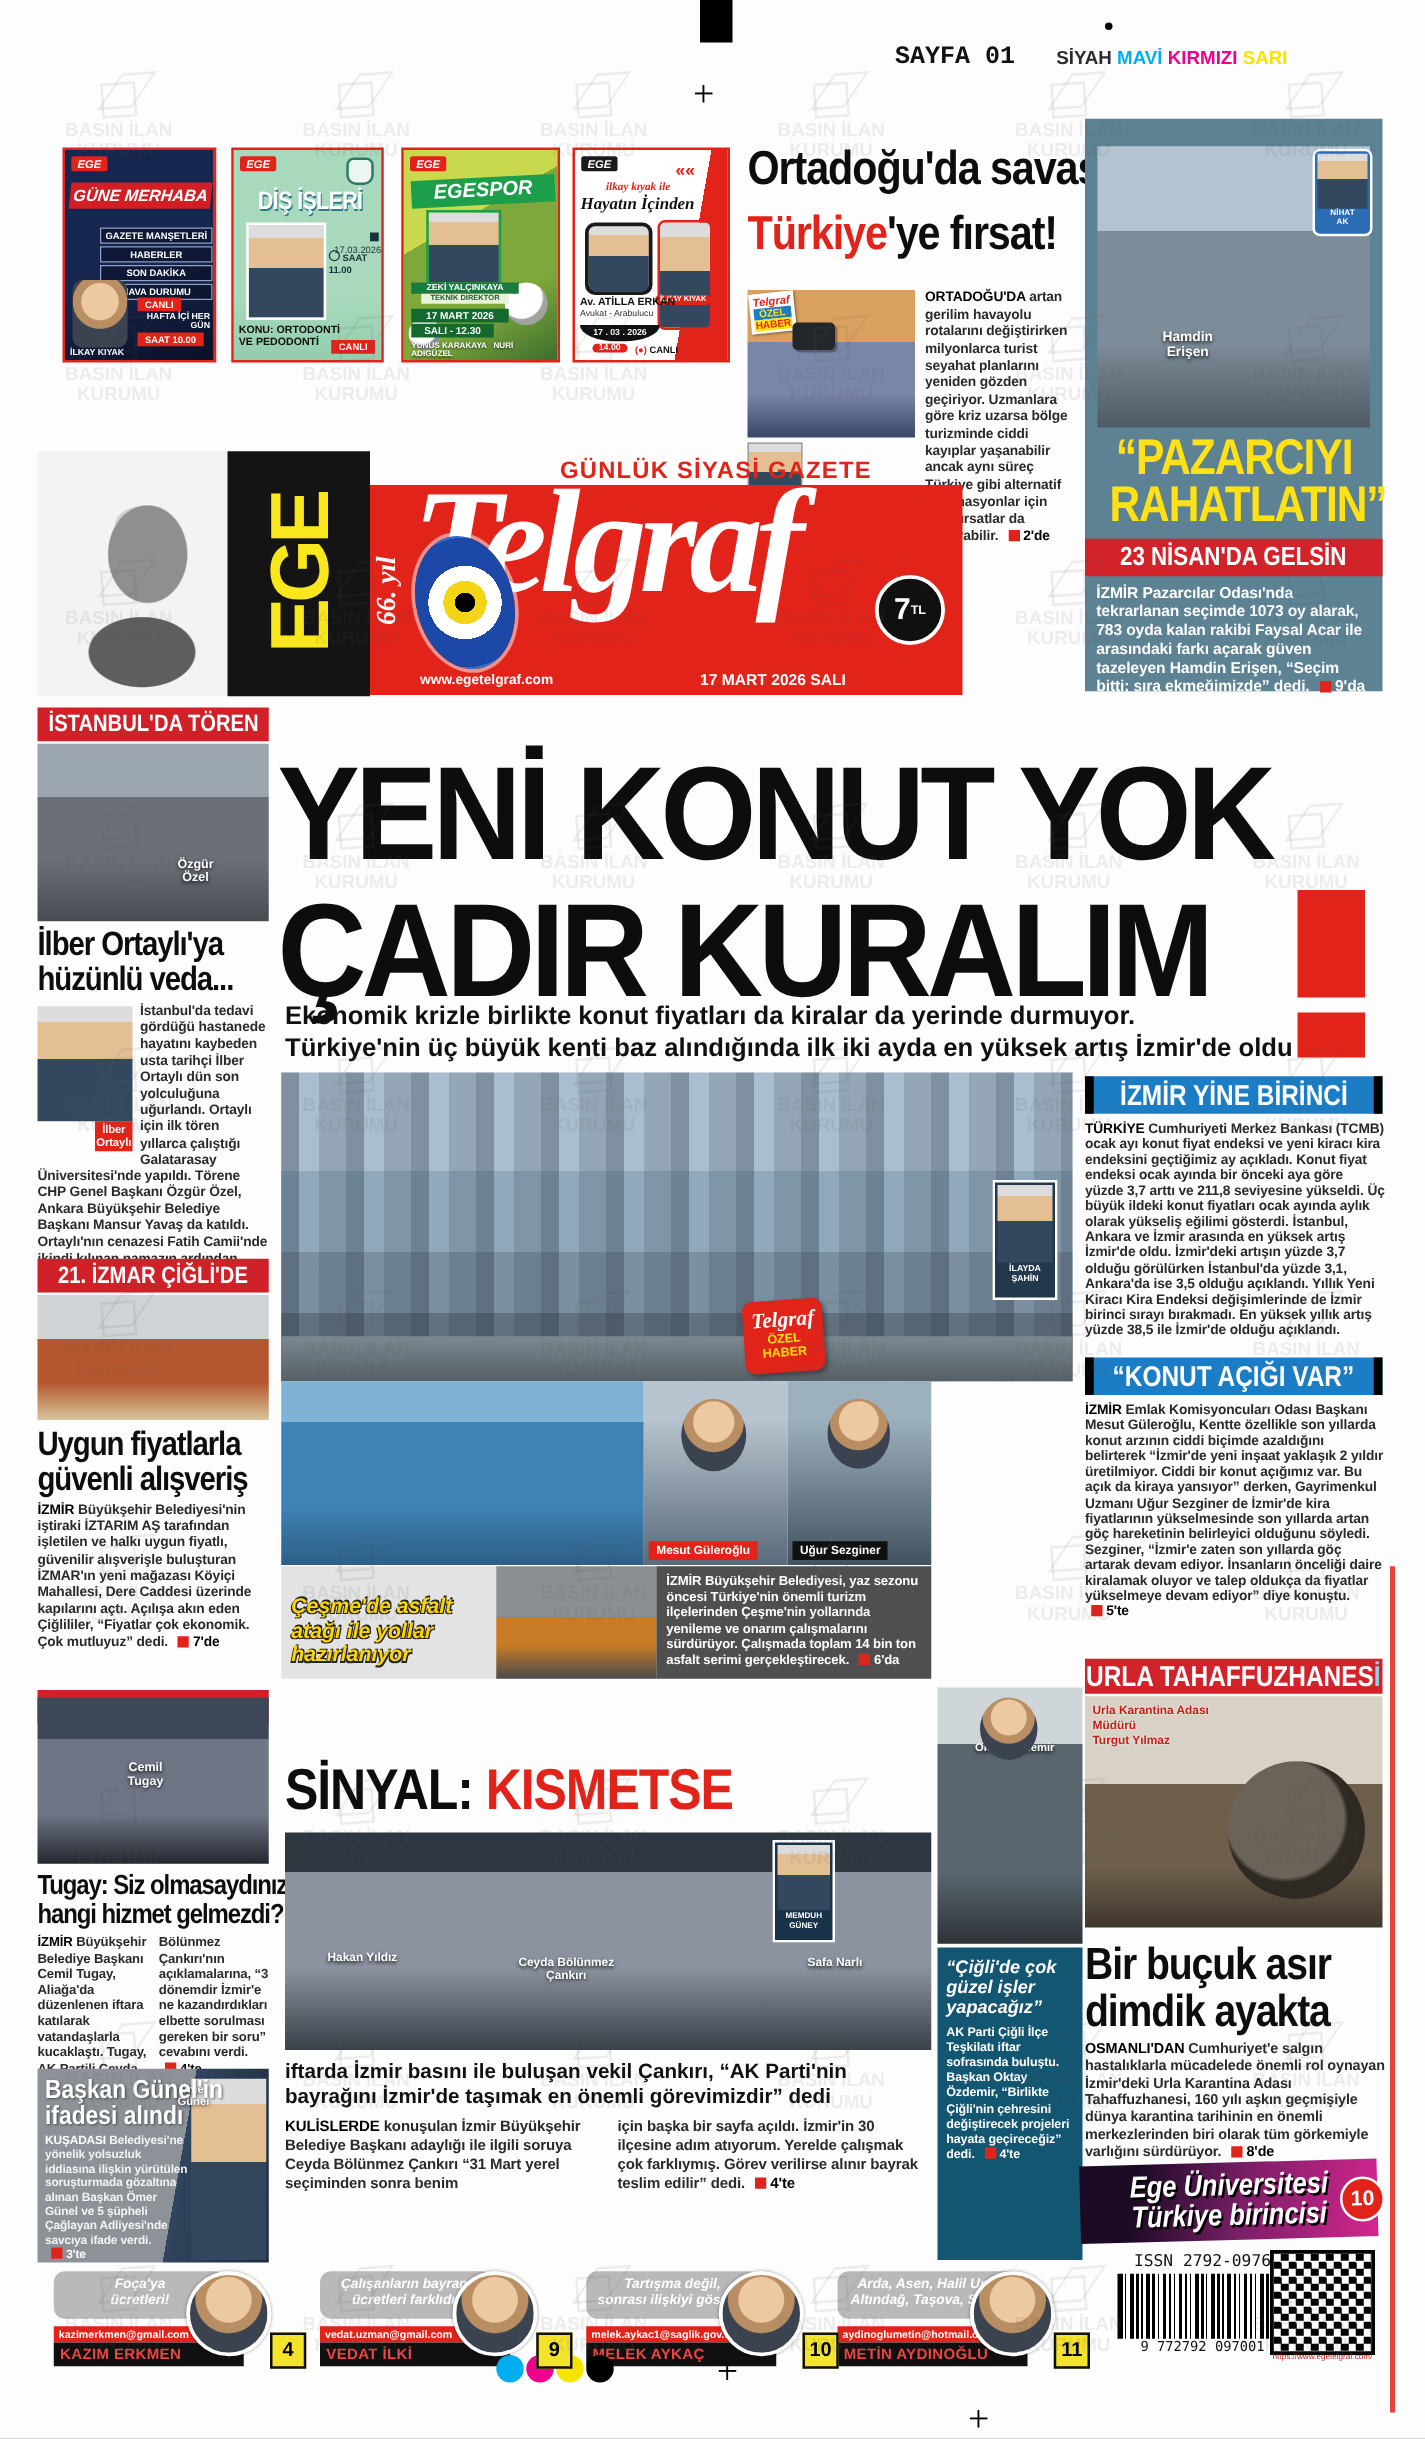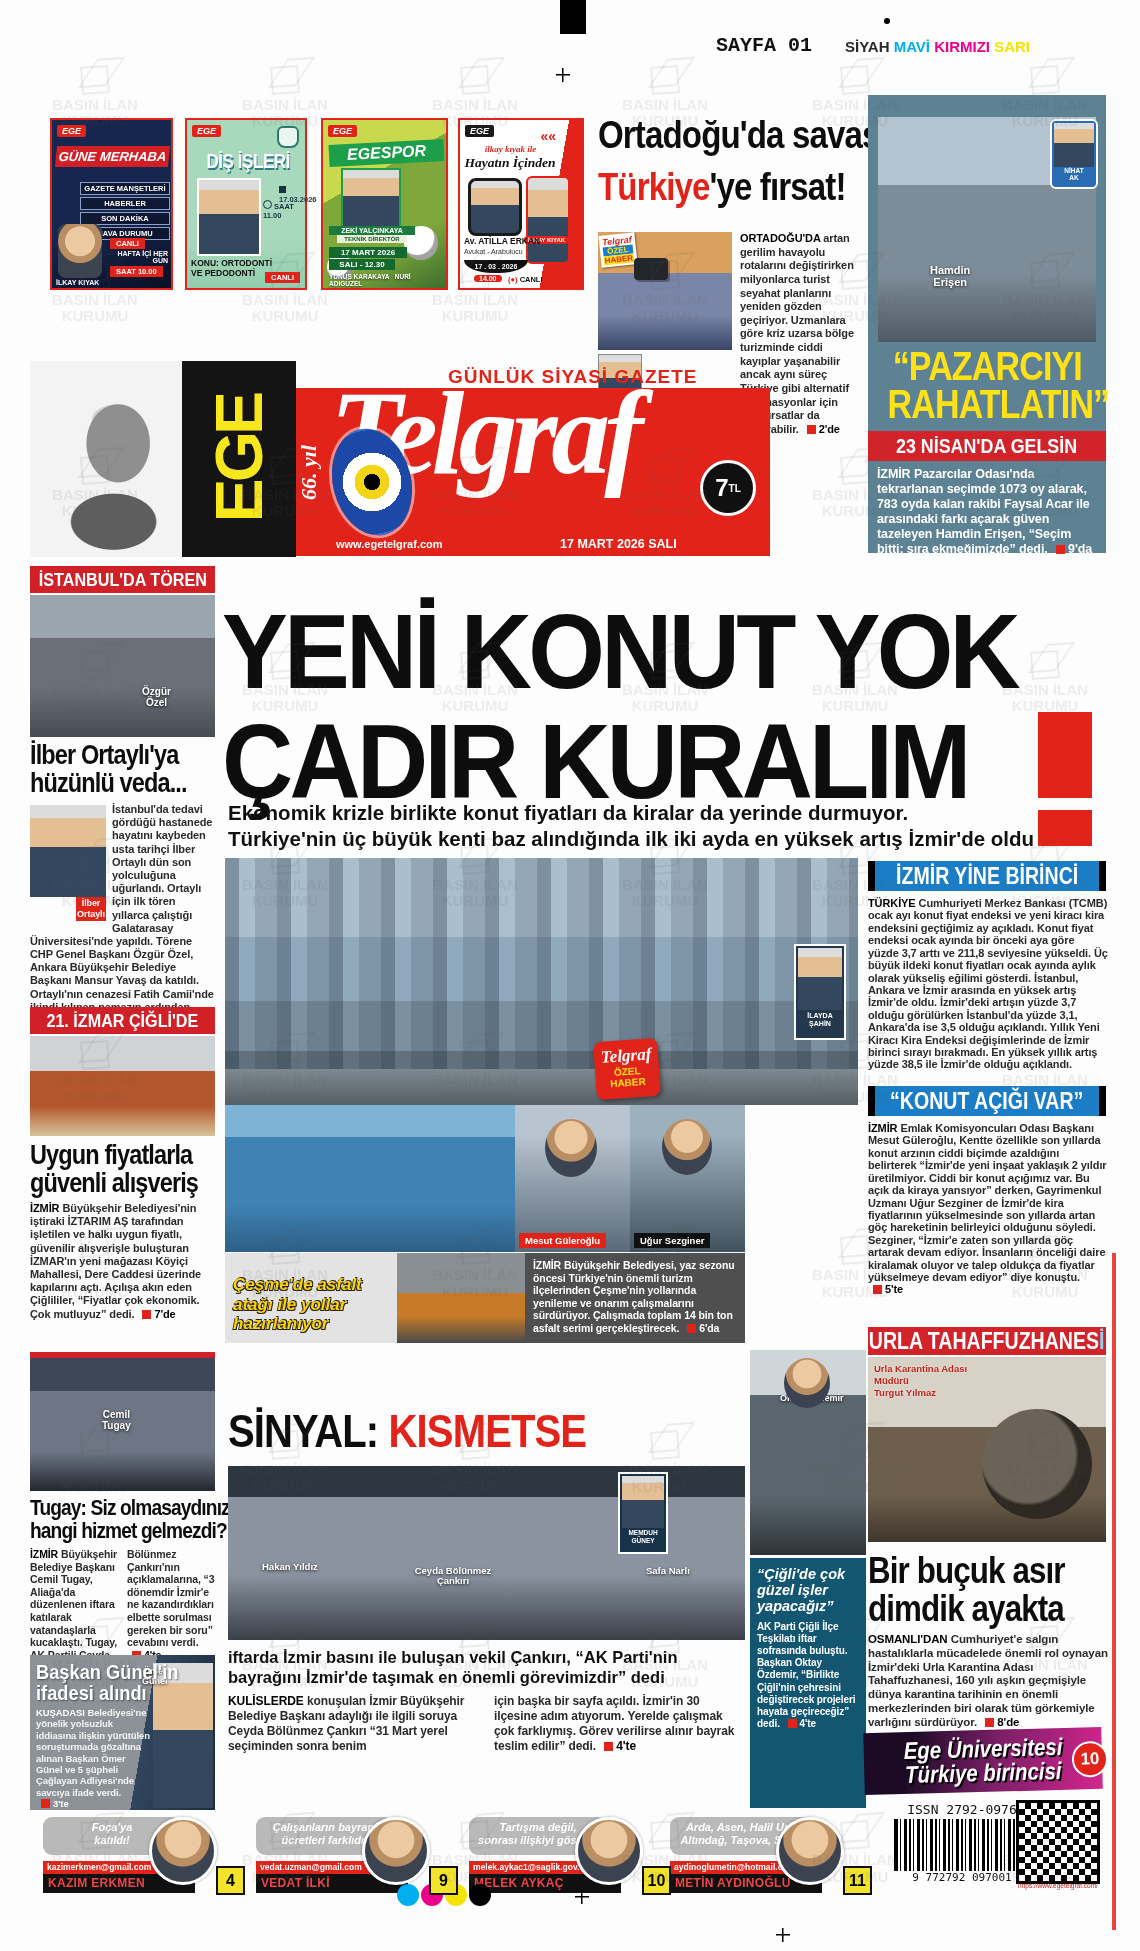--- a/index.html
+++ b/index.html
@@ -375,21 +375,21 @@
     </div>
     <div class="abs chip-red" style="left:58px;top:146px;font-size:7.5px;padding:1px 6px;">SAAT 10.00</div>
     <div class="abs" style="left:4px;top:159px;color:#fff;font-size:7px;font-weight:bold;">İLKAY KIYAK</div>
   </div>
 
   <div class="card" style="left:185px;width:122px;background:linear-gradient(180deg,#a9d9bd 0 70%,#93cdae);">
     <div class="ege-chip">EGE</div>
     <div class="abs" style="right:6px;top:6px;width:18px;height:18px;border:2px solid #2d7a66;border-radius:6px 6px 8px 8px;background:#eaf6ef;"></div>
     <div class="abs" style="left:0;top:30px;width:122px;text-align:center;font-weight:bold;font-size:20px;color:#fff;text-shadow:1px 2px 0 #2d7a8a;letter-spacing:-.5px;"><span class="condc">DİŞ İŞLERİ</span></div>
     <div class="abs rectface" style="left:10px;top:58px;width:60px;height:74px;border:2px solid #fff;"></div>
-    <div class="abs" style="left:92px;top:66px;font-size:7.5px;font-weight:bold;color:#17323c;">
+    <div class="abs" style="left:80px;top:66px;font-size:7.5px;font-weight:normal;color:#17323c;text-align:right;">
       <span style="display:inline-block;width:7px;height:7px;background:#17323c;margin-right:2px;"></span><span>17.03.2026</span>
     </div>
     <div class="abs" style="left:76px;top:80px;font-size:7.5px;font-weight:bold;color:#17323c;">
       <span style="display:inline-block;width:7px;height:7px;border:1.5px solid #17323c;border-radius:50%;margin-right:2px;"></span><span>SAAT 11.00</span>
     </div>
     <div class="abs" style="left:4px;top:138px;font-size:8.5px;font-weight:bold;color:#101010;">
       <span>KONU: ORTODONTİ</span><br><span>VE PEDODONTİ</span>
     </div>
     <div class="abs chip-red" style="right:5px;bottom:5px;font-size:7.5px;padding:1px 6px;">CANLI</div>
   </div>
@@ -664,21 +664,21 @@
   <div class="abs" style="left:868px;top:1802px;width:136px;margin-left:26px;">
     <div style="font-size:13px;color:#111;text-align:center;font-family:'DejaVu Sans Mono',monospace;">ISSN  2792-0976</div>
     <div style="margin-top:2px;height:52px;background:repeating-linear-gradient(90deg,#000 0 2px,#fff 2px 4px,#000 4px 5px,#fff 5px 8px,#000 8px 11px,#fff 11px 13px);border-left:2px solid #000;border-right:2px solid #000;"></div>
     <div style="font-size:11px;color:#111;text-align:center;font-family:'DejaVu Sans Mono',monospace;">9  772792  097001</div>
   </div>
   <div class="abs" style="left:1016px;top:1800px;width:78px;height:78px;border:3px solid #000;background:
       repeating-conic-gradient(#000 0% 25%,#fff 0% 50%) 0 0/12px 12px;"></div>
   <div class="abs" style="left:1016px;top:1882px;width:84px;font-size:6.5px;color:#c22017;text-align:center;">https://www.egetelgraf.com/</div>
 
   <div class="colcard" style="left:43px;">
-    <div class="col-title"><span>Foça'ya</span><br><span>katıldı!</span></div>
+    <div class="col-title"><span>Foça'ya</span><br><span>ücretleri!</span></div>
     <div class="col-mail">kazimerkmen@gmail.com</div>
     <div class="col-name">KAZIM ERKMEN</div>
     <div class="col-face face"></div>
     <div class="col-num">4</div>
   </div>
   <div class="colcard" style="left:256px;">
     <div class="col-title"><span>Çalışanların bayram</span><br><span>ücretleri farklıdır</span></div>
     <div class="col-mail">vedat.uzman@gmail.com</div>
     <div class="col-name">VEDAT İLKİ</div>
     <div class="col-face face"></div>

